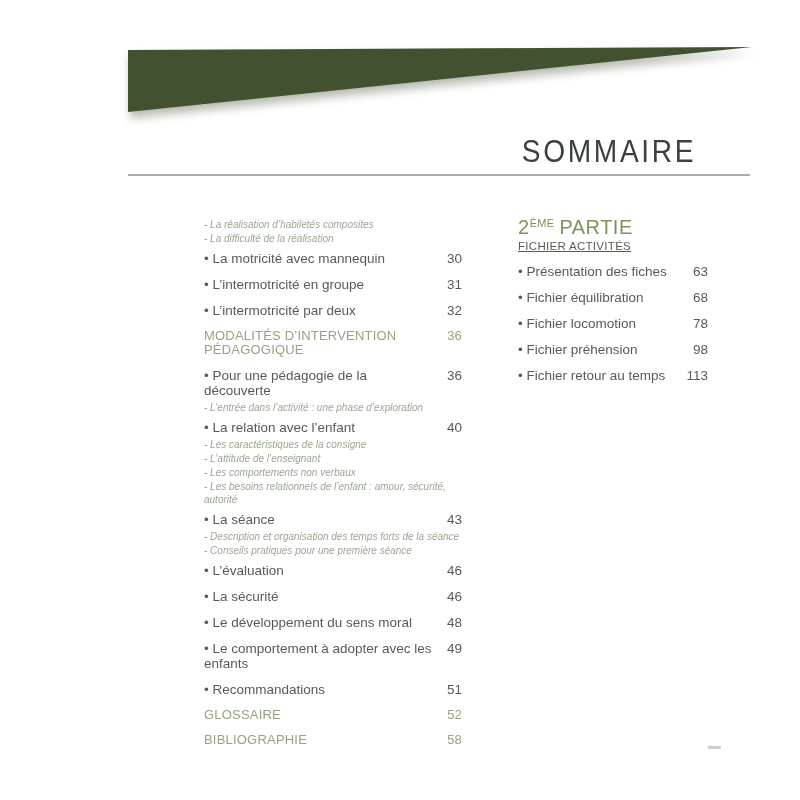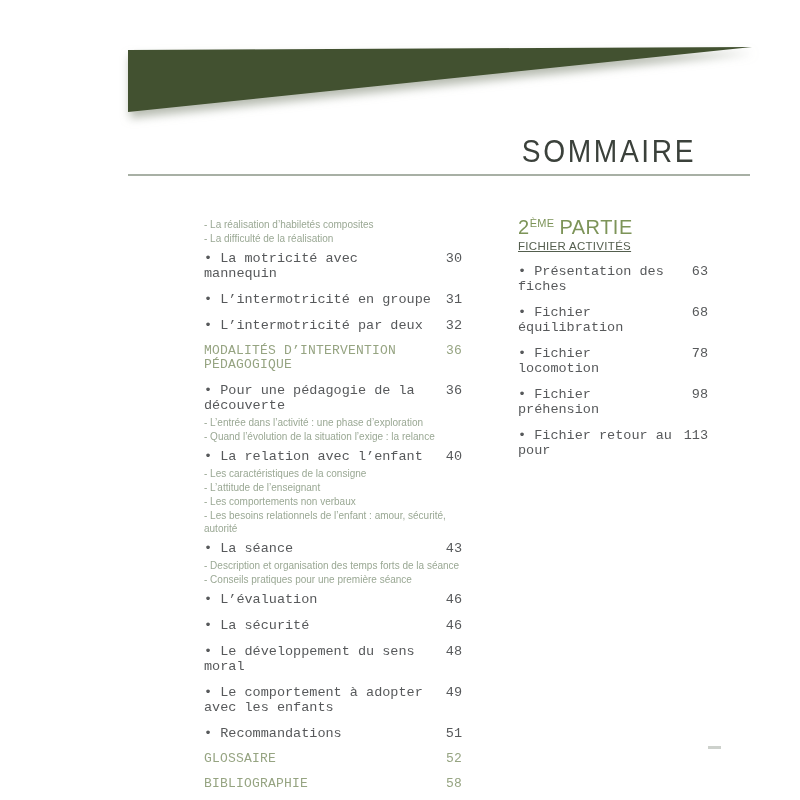--- a/index.html
+++ b/index.html
@@ -14,26 +14,26 @@
     clip-path:polygon(128px 50px,752px 47px,128px 112px);}
   
   .sommaire{position:absolute;right:104px;top:133px;
     font-size:32px;font-weight:300;letter-spacing:3px;color:#3b413b;
     transform:scaleX(.88);transform-origin:right center;white-space:nowrap;}
   .rule{position:absolute;left:128px;top:174px;width:622px;height:2px;background:#a8b0a5;}
   
   .col{position:absolute;}
   .col-left{left:204px;top:218px;width:258px;}
   .col-right{left:518px;top:212px;width:190px;}
-  .toc-row{display:flex;justify-content:space-between;align-items:flex-start;font-family:Liberation Mono, monospace;}
+  .toc-row{display:flex;justify-content:space-between;align-items:flex-start;}
   .lbl{flex:1 1 auto;}
   .pg{flex:0 0 auto;min-width:28px;text-align:right;}
   .row-item{font-size:13.5px;line-height:15px;color:#57595b;margin-top:11px;}
   .row-section{font-size:13px;line-height:14px;letter-spacing:.2px;color:#96a482;margin-top:11px;}
-  .row-sub{font-size:10px;line-height:13px;color:#9aa894;margin-top:1px;max-width:258px;}
+  .row-sub{font-size:10px;line-height:13px;font-style:italic;color:#9aa894;margin-top:1px;max-width:258px;}
   .row-item + .row-sub{margin-top:3px;}
   .row-sub + .row-item{margin-top:6px;}
   .col > :first-child{margin-top:0;}
   
   .part-heading{font-size:20px;line-height:23px;color:#7d9459;letter-spacing:.5px;}
   .part-heading sup{font-size:11px;vertical-align:7px;letter-spacing:.3px;}
   .part-heading .rest{margin-left:5px;}
   .part-sub{font-size:11.5px;line-height:14px;color:#545e4e;letter-spacing:.3px;margin-bottom:10px;text-decoration:underline;}
   
   .footer-mark{position:absolute;left:708px;top:746px;width:13px;height:3px;background:#cdd1cc;}
@@ -65,21 +65,20 @@
     </div>
     <div class="toc-row row-section">
       <span class="lbl">MODALITÉS D’INTERVENTION PÉDAGOGIQUE</span>
       <span class="pg">36</span>
     </div>
     <div class="toc-row row-item">
       <span class="lbl">• Pour une pédagogie de la découverte</span>
       <span class="pg">36</span>
     </div>
     <div class="row-sub">- L’entrée dans l’activité : une phase d’exploration</div>
-    <div class="row-sub">- Quand l’évolution de la situation l’exige : la relance</div>
     <div class="toc-row row-item">
       <span class="lbl">• La relation avec l’enfant</span>
       <span class="pg">40</span>
     </div>
     <div class="row-sub">- Les caractéristiques de la consigne</div>
     <div class="row-sub">- L’attitude de l’enseignant</div>
     <div class="row-sub">- Les comportements non verbaux</div>
     <div class="row-sub">- Les besoins relationnels de l’enfant : amour, sécurité, autorité</div>
     <div class="toc-row row-item">
       <span class="lbl">• La séance</span>
@@ -133,19 +132,19 @@
       </div>
       <div class="toc-row row-item">
         <span class="lbl">• Fichier locomotion</span>
         <span class="pg">78</span>
       </div>
       <div class="toc-row row-item">
         <span class="lbl">• Fichier préhension</span>
         <span class="pg">98</span>
       </div>
       <div class="toc-row row-item">
-        <span class="lbl">• Fichier retour au pour</span>
+        <span class="lbl">• Fichier retour au temps</span>
         <span class="pg">113</span>
       </div>
     </div>
 </div>
 
 <div class="footer-mark"></div>
 
 </body></html>

